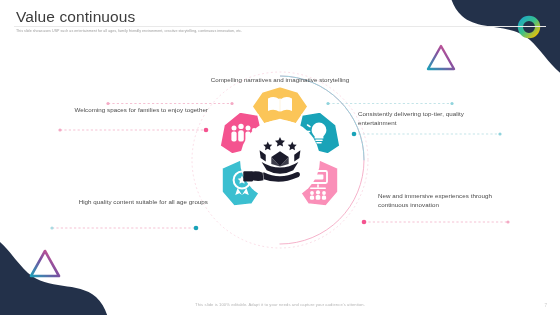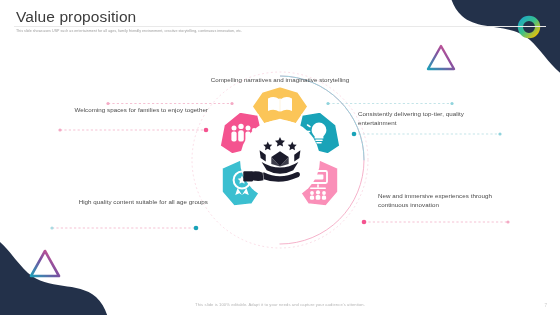--- a/index.html
+++ b/index.html
@@ -112,21 +112,21 @@
       <linearGradient id="triGradB" x1="0" y1="1" x2="1" y2="0">
         <stop offset="0%" stop-color="#1f9fb8"></stop>
         <stop offset="50%" stop-color="#7b4fa0"></stop>
         <stop offset="100%" stop-color="#f0568f"></stop>
       </linearGradient>
     </defs>
     <path d="M17,2 L31,27 L3,27 Z" fill="none" stroke="url(#triGradB)" stroke-width="2.6" stroke-linejoin="round"></path>
   </svg>
 
   <div class="header">
-    <div class="title">Value proposition</div>
+    <div class="title">Value continuous</div>
     <div class="subtitle">This slide showcases USP such as entertainment for all ages, family friendly environment, creative storytelling, continuous innovation, etc.</div>
   </div>
   <div class="rule"></div>
 
   <svg class="connectors" viewBox="0 0 560 315">
     <g stroke="#f0a6c0" stroke-width="0.7" stroke-dasharray="2.2 2.2" fill="none">
       <line x1="108" y1="103.5" x2="232" y2="103.5"></line>
       <line x1="60" y1="130" x2="206" y2="130"></line>
       <line x1="52" y1="228" x2="196" y2="228"></line>
     </g>

